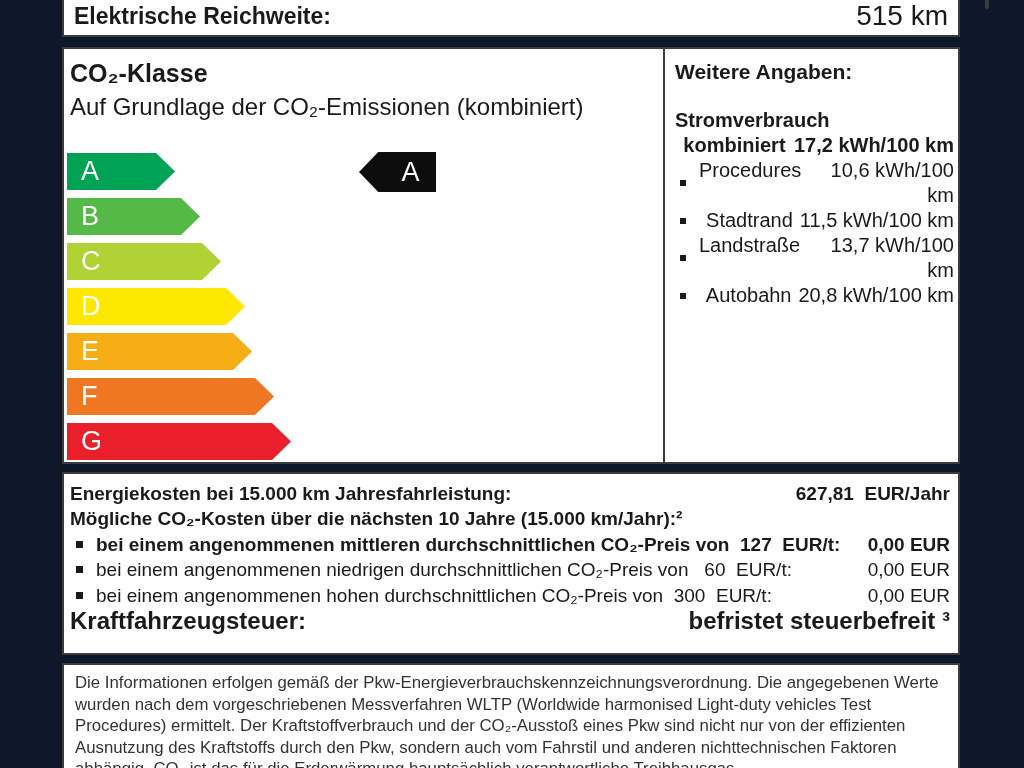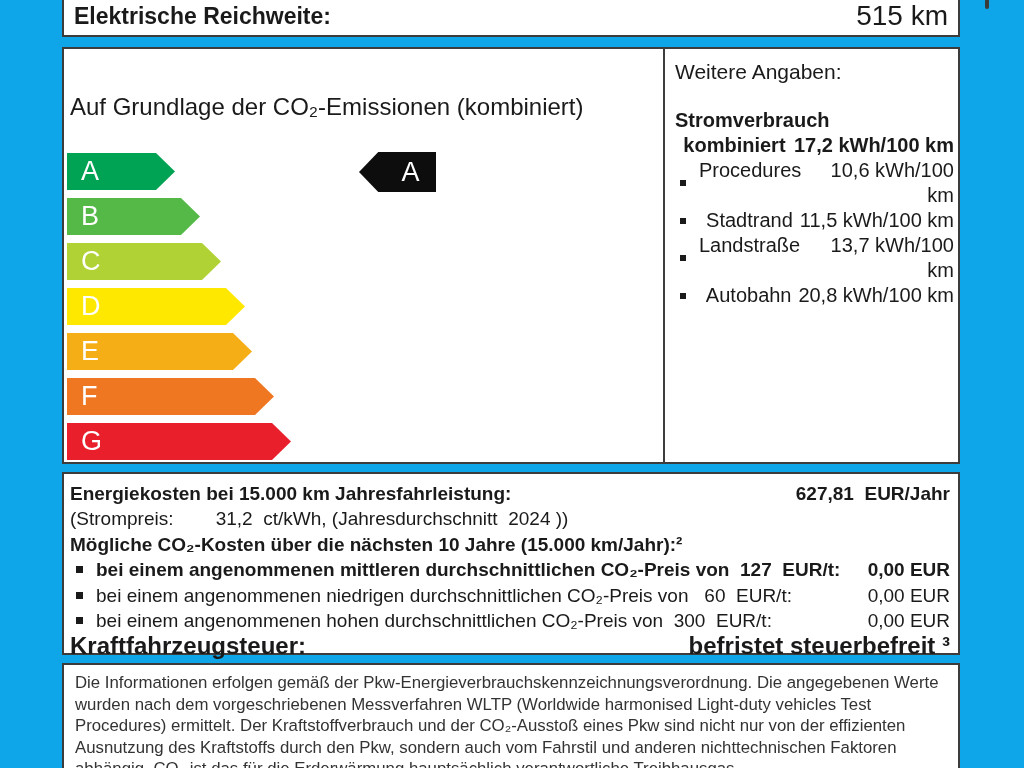--- a/index.html
+++ b/index.html
@@ -1,21 +1,21 @@
 <!DOCTYPE html>
 <html><head>
 <meta charset="utf-8">
 <style>
   html,body{margin:0;padding:0;}
   body{background:#fff;}
   .page{
     position:relative;
     width:1024px;height:768px;
     overflow:hidden;
-    background:#0ea5e9;
+    background:#0f172a;
     font-family:"Liberation Sans","DejaVu Sans",sans-serif;
     color:#1a1a1a;
   }
   .box{
     position:absolute;
     background:#fff;
     border:2px solid #3c3c3c;
     box-sizing:border-box;
   }
   .pre{white-space:pre-wrap;}
@@ -47,21 +47,21 @@
 
   .indicator{
     position:absolute;left:295px;top:103px;width:77px;height:40px;
     clip-path:polygon(0 50%, 25% 0, 100% 0, 100% 100%, 25% 100%);
     display:flex;align-items:center;justify-content:center;
   }
   .indicator-letter{color:#fff;font-size:27px;padding-left:26px;line-height:1;}
 
   
   .details{position:absolute;left:611px;top:11px;width:279px;}
-  .details-title{font-size:21px;font-weight:normal;margin-bottom:24px;}
+  .details-title{font-size:21px;font-weight:bold;margin-bottom:24px;}
   .details-sub{font-size:20px;font-weight:bold;line-height:25px;}
   .d-row{display:flex;align-items:baseline;font-size:20px;line-height:25px;}
   .d-row.bold{font-weight:bold;}
   .d-bullet{width:6px;height:6px;background:#1a1a1a;margin:0 13px 0 5px;flex:none;align-self:center;}
   .d-label{flex:1;text-align:center;}
   .d-value{text-align:right;}
 
   
   .energy-box{left:62px;top:472px;width:898px;height:183px;padding:7px 8px 0 6px;}
   .e-row{display:flex;align-items:baseline;font-size:19px;line-height:25.4px;}
@@ -85,20 +85,21 @@
   <div class="frag frag3"></div>
 
   <div class="box range-box">
     <span class="range-label">Elektrische Reichweite:</span>
     <span class="range-value">515 km</span>
   </div>
 
   <div class="box main-box">
     <div class="divider"></div>
 
+    <div class="co2-title">CO₂-Klasse</div>
     <div class="co2-subtitle">Auf Grundlage der CO₂-Emissionen (kombiniert)</div>
 
     <div class="bars">
       <div class="bar" style="top: 0px; width: 108px; background: rgb(0, 163, 83);">
           <span class="bar-letter">A</span>
         </div>
       <div class="bar" style="top: 45px; width: 133px; background: rgb(85, 185, 72);">
           <span class="bar-letter">B</span>
         </div>
       <div class="bar" style="top: 90px; width: 154px; background: rgb(176, 210, 53);">
@@ -151,23 +152,20 @@
       </div>
     </div>
   </div>
 
   <div class="box energy-box">
     <div class="e-row">
       <span class="left bold">Energiekosten bei 15.000 km Jahresfahrleistung:</span>
       <span class="right bold pre">627,81  EUR/Jahr</span>
     </div>
     <div class="e-row">
-      <span class="left pre">(Strompreis:        31,2  ct/kWh, (Jahresdurchschnitt  2024 ))</span>
-    </div>
-    <div class="e-row">
       <span class="left bold pre">Mögliche CO₂-Kosten über die nächsten 10 Jahre (15.000 km/Jahr):²</span>
     </div>
     <div class="e-row">
       <span class="e-bullet"></span>
       <span class="left bold pre">bei einem angenommenen mittleren durchschnittlichen CO₂-Preis von  127  EUR/t:</span>
       <span class="right bold">0,00 EUR</span>
     </div>
     <div class="e-row">
       <span class="e-bullet"></span>
       <span class="left pre">bei einem angenommenen niedrigen durchschnittlichen CO₂-Preis von   60  EUR/t:</span>

